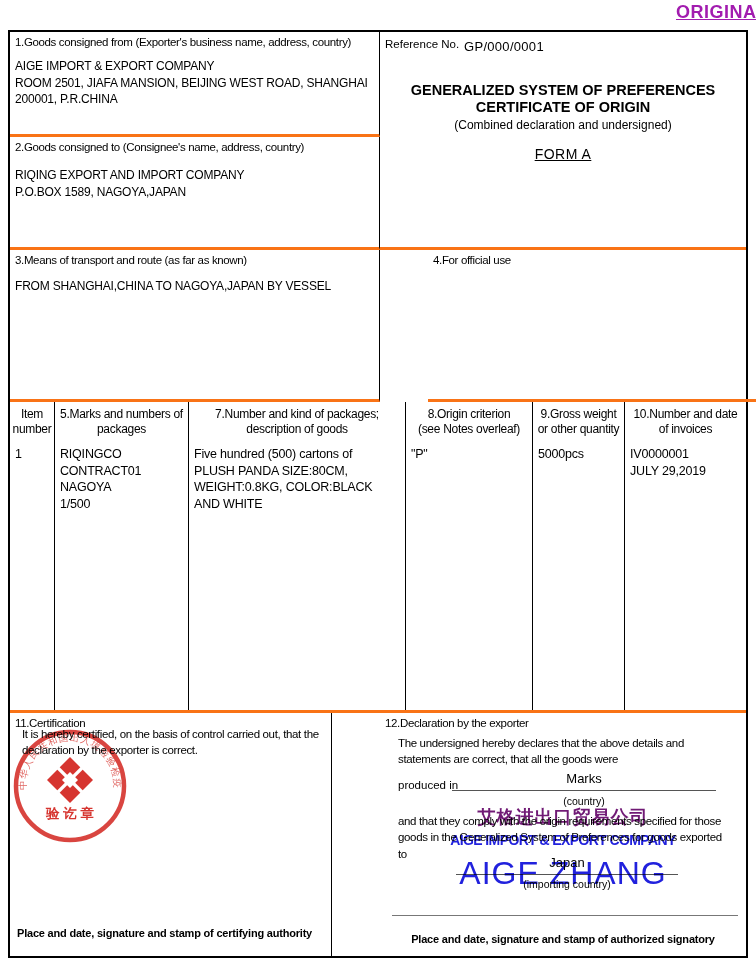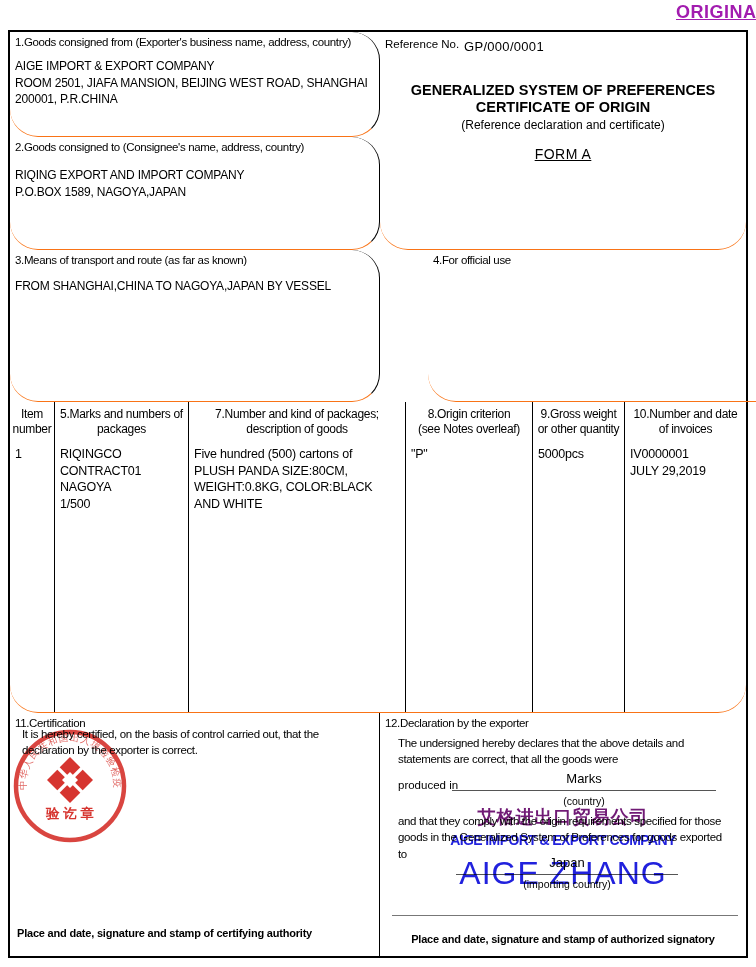--- a/index.html
+++ b/index.html
@@ -13,29 +13,29 @@
     position: absolute; top: 2px; left: 12px; width: 100%;
     text-align: right; font-size: 18px; font-weight: bold;
     color: #a21caf; text-decoration: underline; letter-spacing: .5px;
   }
   .sheet {
     position: absolute; left: 8px; top: 30px; width: 740px; height: 928px;
     border: 2px solid #000;
   }
   .cell { position: absolute; background: transparent; }
   .b-r { border-right: 1px solid #000; }
-  .b-b { border-bottom: 1px solid #f97316; border-radius: 28px; }
+  .b-b { border-bottom: 3px solid #f97316; }
 
   .box1  { left: 0;     top: 0;     width: 370px; height: 105px; }
   .box2  { left: 0;     top: 105px; width: 370px; height: 113px; padding-left: 8px; }
   .rtop  { left: 370px; top: 0;     width: 366px; height: 218px; }
   .box3  { left: 0;     top: 218px; width: 370px; height: 152px; }
   .box4  { left: 370px; top: 218px; width: 366px; height: 152px; margin-left: 48px; }
   .trow  { left: 0;     top: 370px; width: 736px; height: 311px; display: flex; }
-  .box11 { left: 0;     top: 681px; width: 370px; height: 243px; }
+  .box11 { left: 0;     top: 681px; width: 322px; height: 243px; }
   .box12 { left: 370px; top: 681px; width: 366px; height: 243px; }
 
   .lbl { position: absolute; left: 5px; top: 4px; font-size: 11.5px; letter-spacing: -0.35px; white-space: pre; }
   .val { position: absolute; left: 5px; font-size: 12px; letter-spacing: -0.2px; white-space: pre-line; line-height: 1.38; }
   .box1 .val { top: 26px; }
   .box2 .val { top: 30px; }
   .box3 .val { top: 28px; }
 
   .ref-lbl { position: absolute; left: 5px; top: 6px; font-size: 11.5px; }
   .ref-val { position: absolute; left: 84px; top: 7px; font-size: 13px; letter-spacing: .3px; }
@@ -91,21 +91,21 @@
     <div class="lbl">2.Goods consigned to (Consignee's name, address, country)</div>
     <div class="val">RIQING EXPORT AND IMPORT COMPANY
 P.O.BOX 1589, NAGOYA,JAPAN</div>
   </div>
 
   <div class="cell rtop b-b">
     <div class="ref-lbl">Reference No.</div>
     <div class="ref-val">GP/000/0001</div>
     <div class="gsp">GENERALIZED SYSTEM OF PREFERENCES
 CERTIFICATE OF ORIGIN</div>
-    <div class="gsp-sub">(Reference declaration and certificate)</div>
+    <div class="gsp-sub">(Combined declaration and undersigned)</div>
     <div class="forma">FORM A</div>
   </div>
 
   <div class="cell box3 b-r b-b">
     <div class="lbl">3.Means of transport and route (as far as known)</div>
     <div class="val">FROM SHANGHAI,CHINA TO NAGOYA,JAPAN BY VESSEL</div>
   </div>
 
   <div class="cell box4 b-b">
     <div class="lbl">4.For official use</div>

